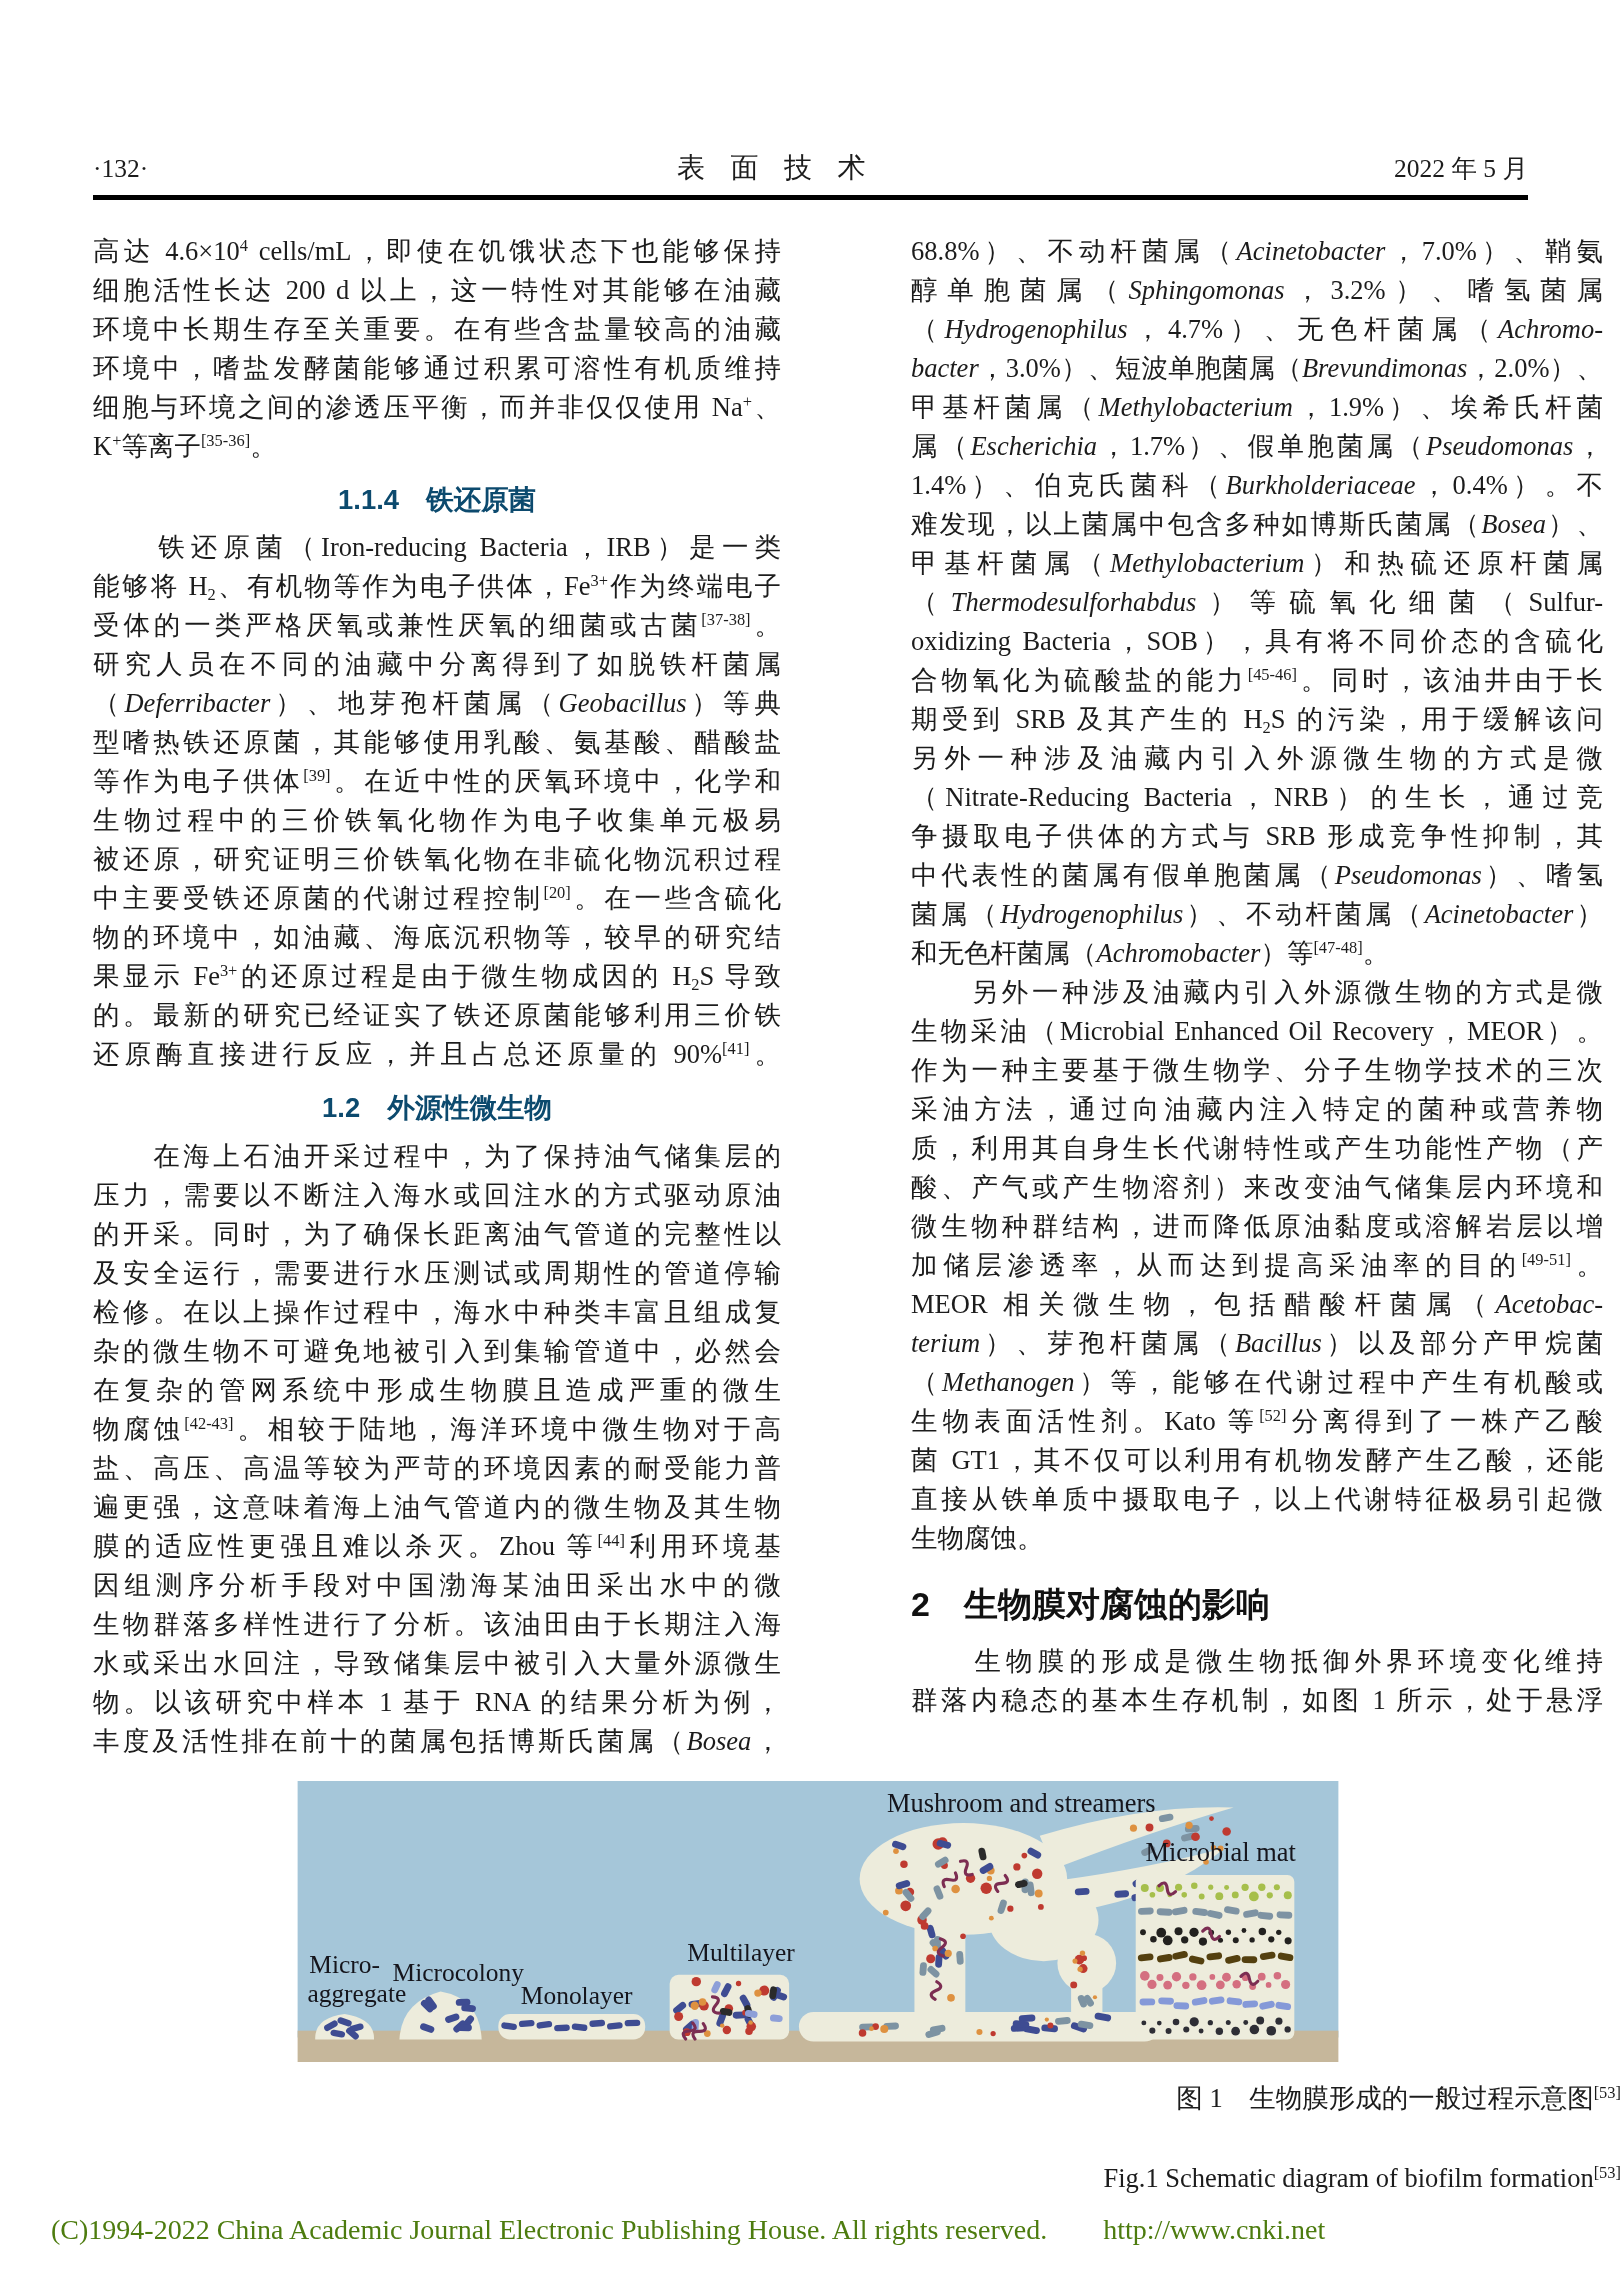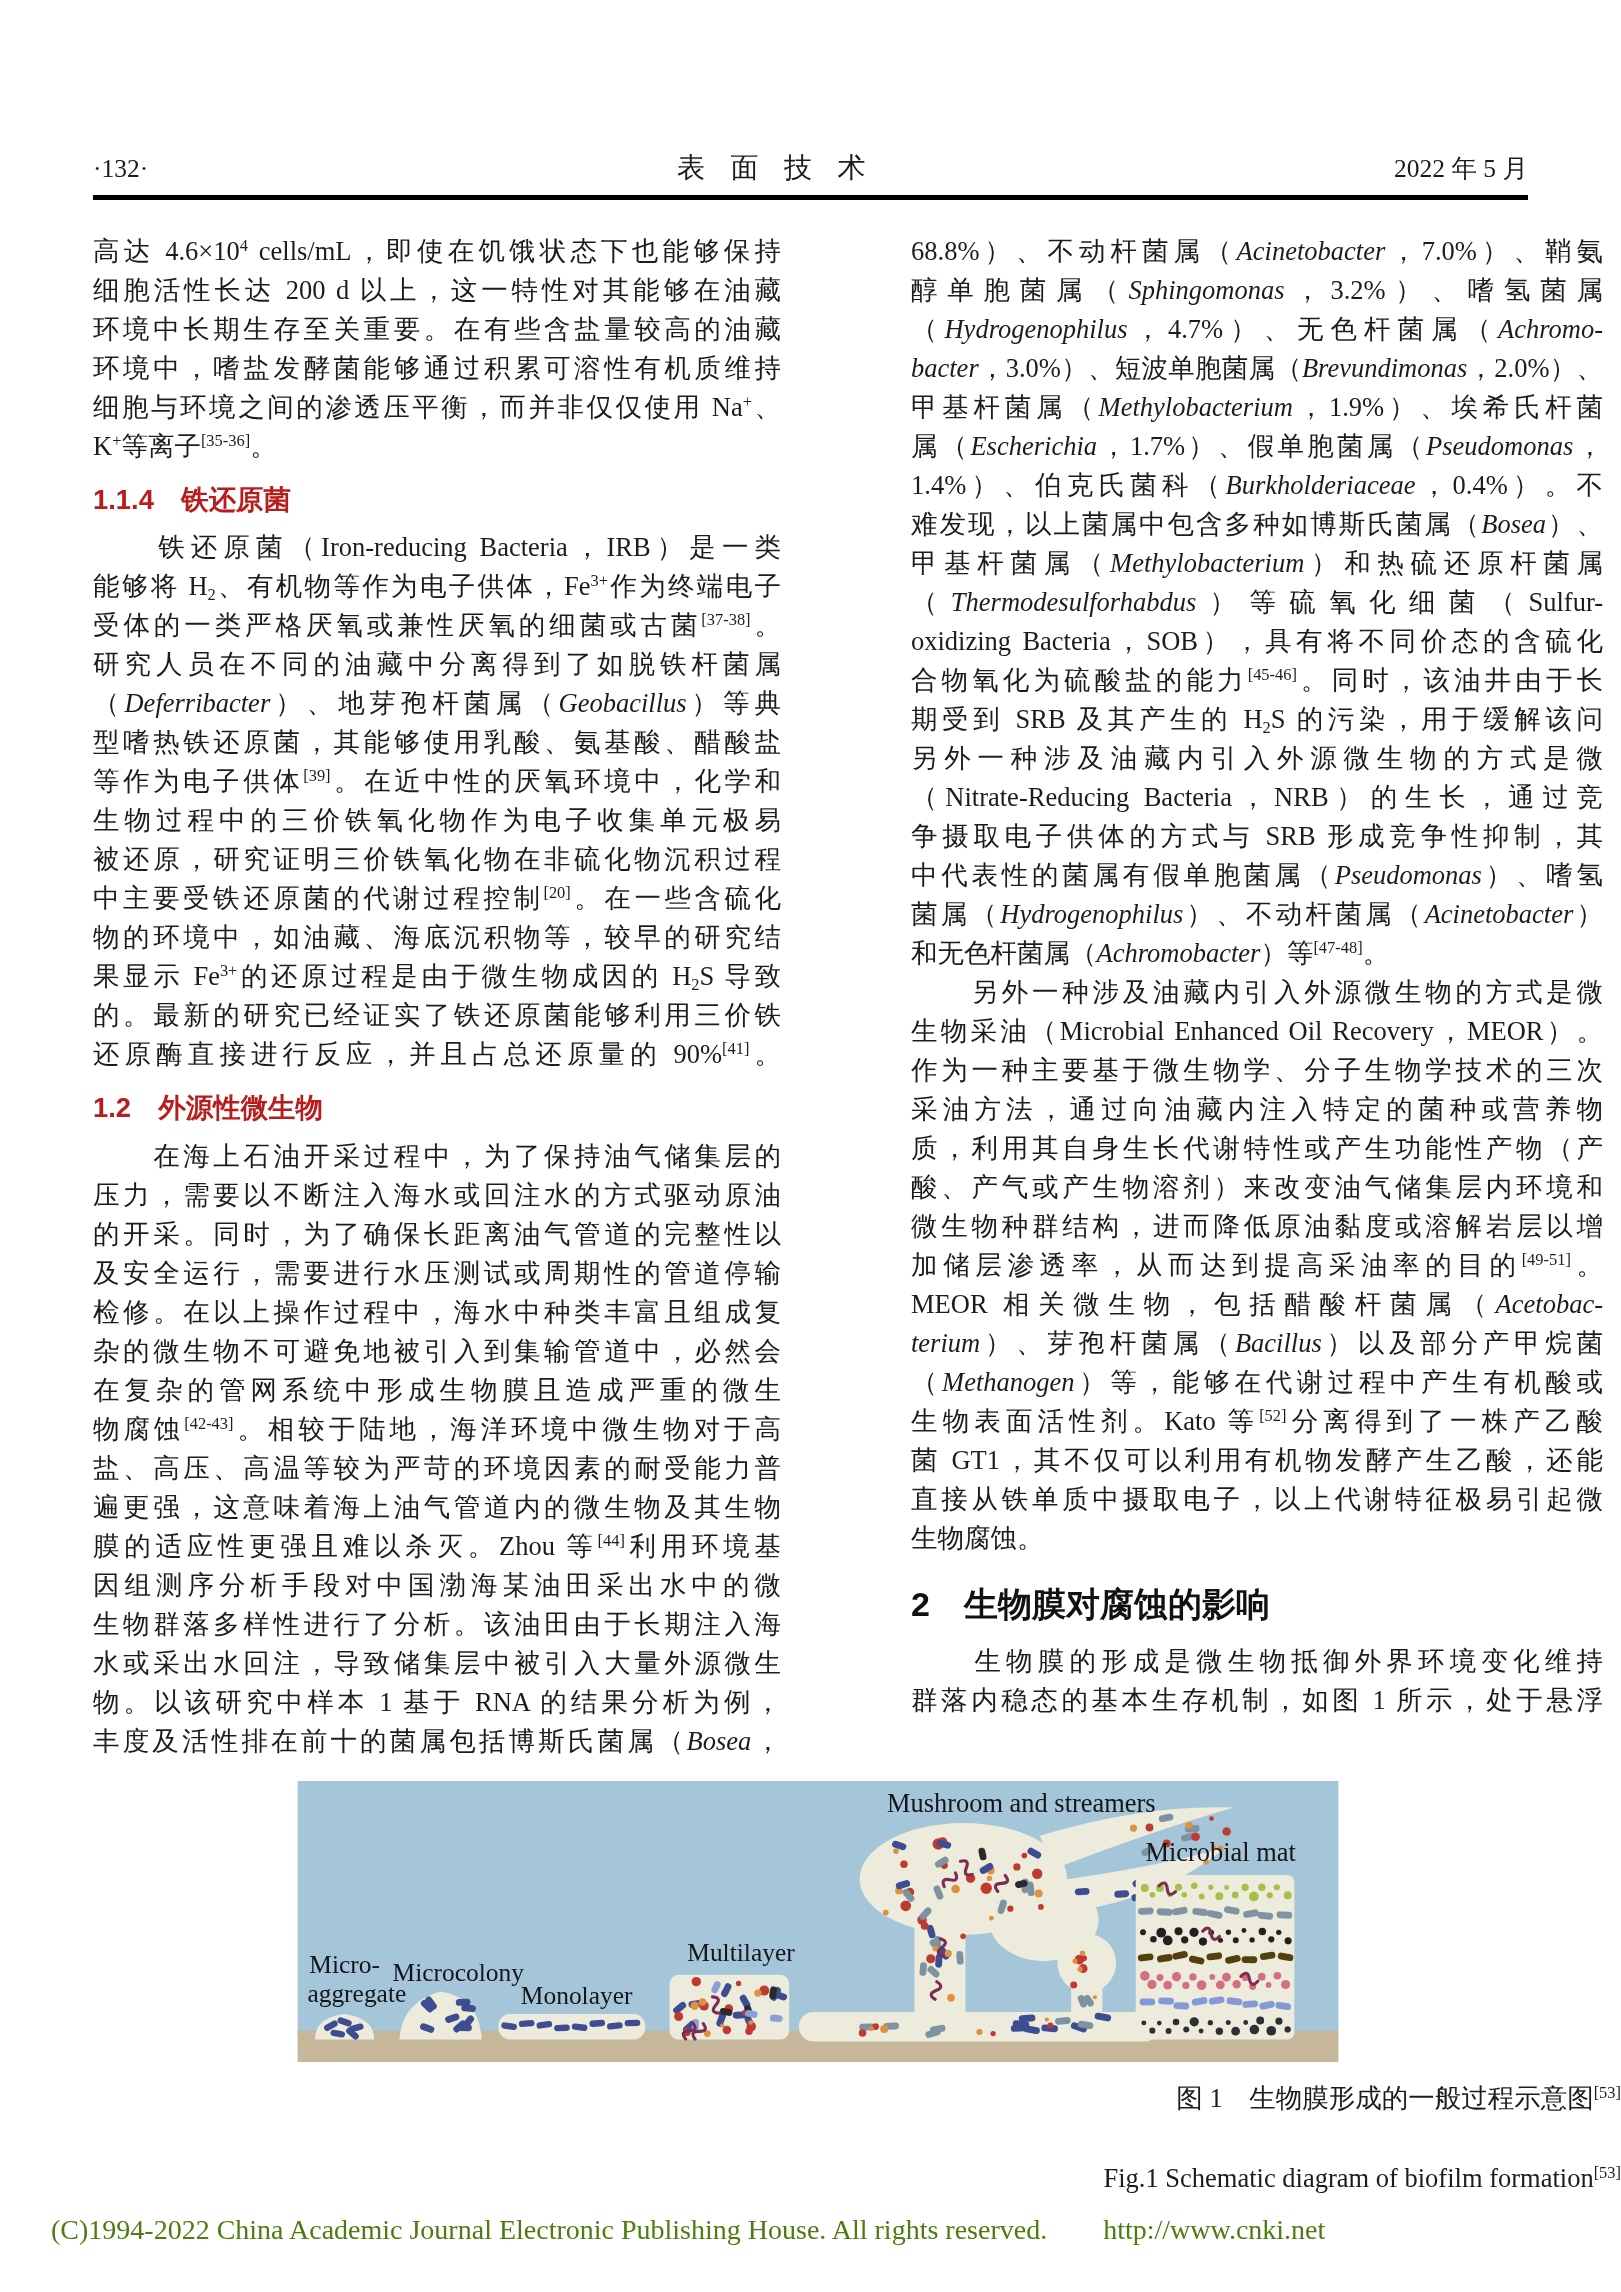--- a/index.html
+++ b/index.html
@@ -21,21 +21,21 @@
   .col-right{left:869px;width:692px;margin-left:42px;}
   .line{
     height:39px;line-height:39px;overflow:hidden;
     text-align:justify;text-align-last:justify;
   }
   .line.end{text-align-last:left;}
   .line sup{font-size:0.62em;position:relative;top:-0.55em;vertical-align:baseline;line-height:0;}
   .line sub{font-size:0.62em;position:relative;top:0.28em;vertical-align:baseline;line-height:0;}
   .heading-sub{
     font-family:"Liberation Sans","DejaVu Sans",sans-serif;font-weight:bold;
-    font-size:27.4px;height:39px;line-height:39px;margin:13.7px 0 9.8px;color:#b91c1c;
+    font-size:27.4px;height:39px;line-height:39px;margin:13.7px 0 9.8px;color:#0c4a6e;text-align:center;
   }
   .heading-sec{
     font-family:"Liberation Sans","DejaVu Sans",sans-serif;font-weight:bold;
     font-size:34px;height:49px;line-height:49px;margin:21.6px 0 13.7px;color:#111;
   }
   .figure-wrap{position:absolute;left:297px;top:1781px;width:1042px;height:281px;}
   .figure-wrap svg{display:block;}
   .fig-label{font-family:"Liberation Serif","DejaVu Serif",serif;font-size:26px;fill:#15151c;}
   .fig-label-big{font-family:"Liberation Serif","DejaVu Serif",serif;font-size:27px;fill:#15151c;}
   .caption{position:absolute;left:0;width:1621px;text-align:right;font-size:26.5px;color:#1c1c1c;}

